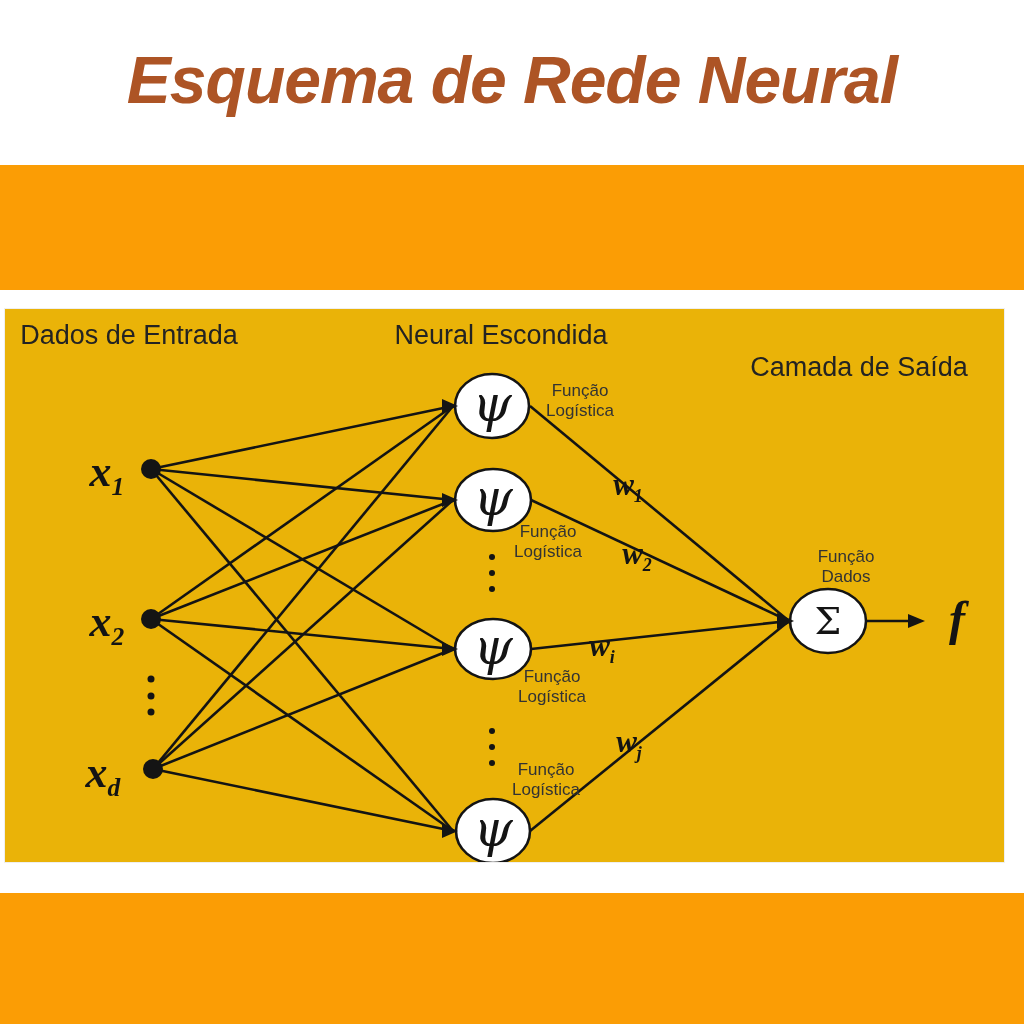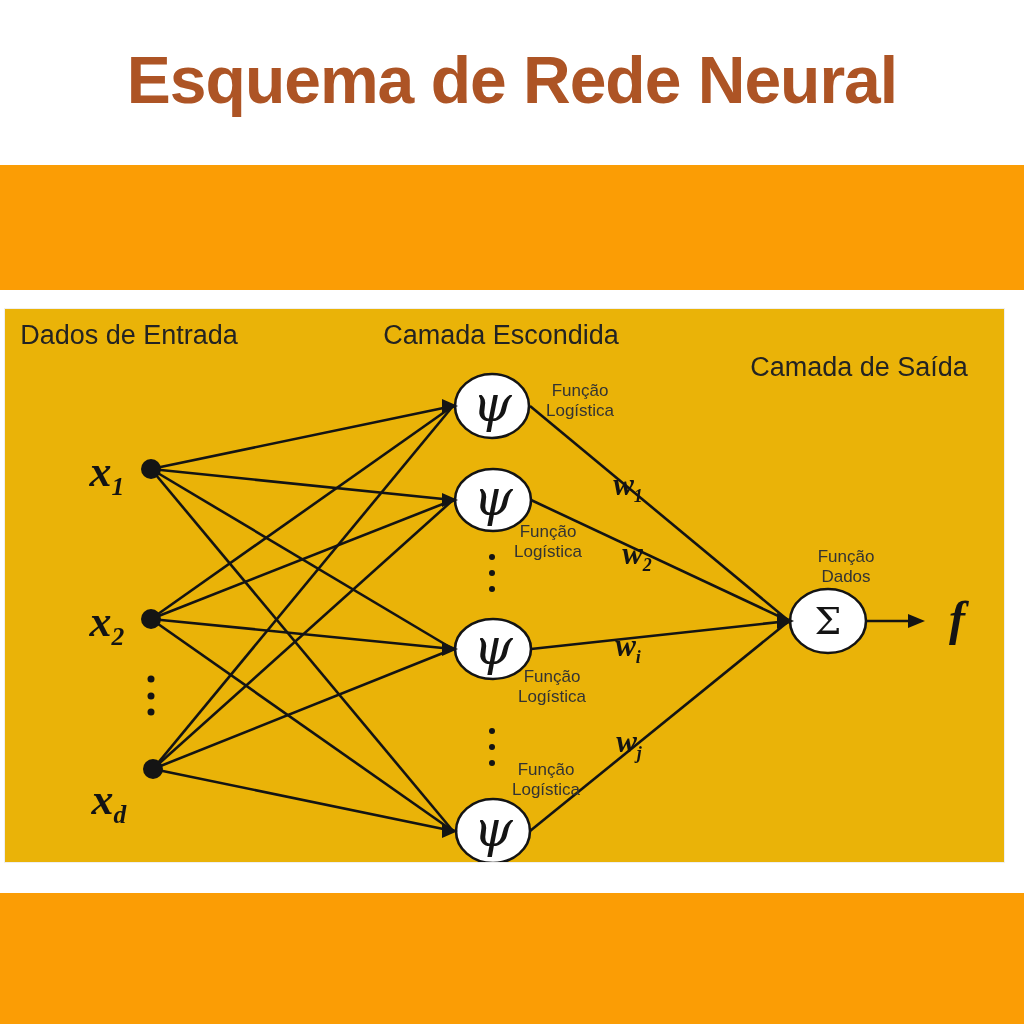--- a/index.html
+++ b/index.html
@@ -3,21 +3,21 @@
 <meta charset="utf-8">
 <style>
   html,body{margin:0;padding:0;background:#ffffff;}
   #app{position:relative;width:1024px;height:1024px;background:#ffffff;overflow:hidden;
        font-family:"Liberation Sans",sans-serif;}
   .band{position:absolute;left:0;width:1024px;background:var(--band);}
   #band-top{top:165px;height:125px;}
   #band-bottom{top:893px;height:131px;}
   #page-title{position:absolute;top:42px;left:0;width:1024px;text-align:center;
       font-size:66px;font-weight:800;letter-spacing:-1px;color:var(--title);
-      font-family:"Liberation Sans",sans-serif;}
+      font-family:"Liberation Sans",sans-serif;font-style:italic;}
   #diagram{position:absolute;left:4px;top:308px;width:999px;height:553px;
       background:#eab308;border:1px solid #efefef;}
   #net-svg{position:absolute;left:0;top:0;}
   .lbl{position:absolute;transform:translate(-50%,-50%);white-space:nowrap;}
   .col-header{font-size:27px;color:#232323;}
   .math{font-family:"Liberation Serif","DejaVu Serif",serif;font-style:italic;font-weight:bold;color:var(--ink);}
   .x-label{font-size:44px;}
   .x-label sub,.w-label sub{font-size:0.58em;font-style:italic;line-height:0;}
   .w-label{font-size:31px;margin-top:28px;}
   .f-label{font-size:48px;}
@@ -88,26 +88,26 @@
         <circle cx="491" cy="556" r="3"></circle>
         <circle cx="491" cy="572" r="3"></circle>
         <circle cx="491" cy="588" r="3"></circle>
         <circle cx="491" cy="730" r="3"></circle>
         <circle cx="491" cy="746" r="3"></circle>
         <circle cx="491" cy="762" r="3"></circle>
       </g>
     </svg>
 
     <div class="lbl col-header" style="left:124px;top:26px;">Dados de Entrada</div>
-    <div class="lbl col-header" style="left:496px;top:26px;">Camada Escondida</div>
+    <div class="lbl col-header" style="left:496px;top:26px;">Neural Escondida</div>
     <div class="lbl col-header" style="left:854px;top:26px;margin-top:32px;">Camada de Saída</div>
 
     <div class="lbl math x-label" style="left:102px;top:162px;"><span>x</span><sub>1</sub></div>
     <div class="lbl math x-label" style="left:102px;top:312px;"><span>x</span><sub>2</sub></div>
-    <div class="lbl math x-label" style="left:104px;top:463px;margin-top:27px;"><span>x</span><sub>d</sub></div>
+    <div class="lbl math x-label" style="left:98px;top:463px;"><span>x</span><sub>d</sub></div>
 
     <div class="lbl node-symbol" style="left:487px;top:95px;">ψ</div>
     <div class="lbl node-symbol" style="left:488px;top:189px;">ψ</div>
     <div class="lbl node-symbol" style="left:488px;top:338px;">ψ</div>
     <div class="lbl node-symbol" style="left:488px;top:520px;">ψ</div>
 
     <div class="lbl func-label" style="left:575px;top:92px;">
       <div>Função</div>
       <div>Logística</div>
     </div>
@@ -119,21 +119,21 @@
       <div>Função</div>
       <div>Logística</div>
     </div>
     <div class="lbl func-label" style="left:541px;top:471px;">
       <div>Função</div>
       <div>Logística</div>
     </div>
 
     <div class="lbl math w-label" style="left:623px;top:148px;"><span>w</span><sub>1</sub></div>
     <div class="lbl math w-label" style="left:632px;top:217px;"><span>w</span><sub>2</sub></div>
-    <div class="lbl math w-label" style="left:623px;top:309px;"><span>w</span><sub>i</sub></div>
+    <div class="lbl math w-label" style="left:597px;top:309px;"><span>w</span><sub>i</sub></div>
     <div class="lbl math w-label" style="left:624px;top:405px;"><span>w</span><sub>j</sub></div>
 
     <div class="lbl func-label" style="left:841px;top:258px;">
       <div>Função</div>
       <div>Dados</div>
     </div>
     <div class="lbl sigma-symbol" style="left:823px;top:312px;">Σ</div>
     <div class="lbl math f-label" style="left:952px;top:309px;">f</div>
 
   </div>

